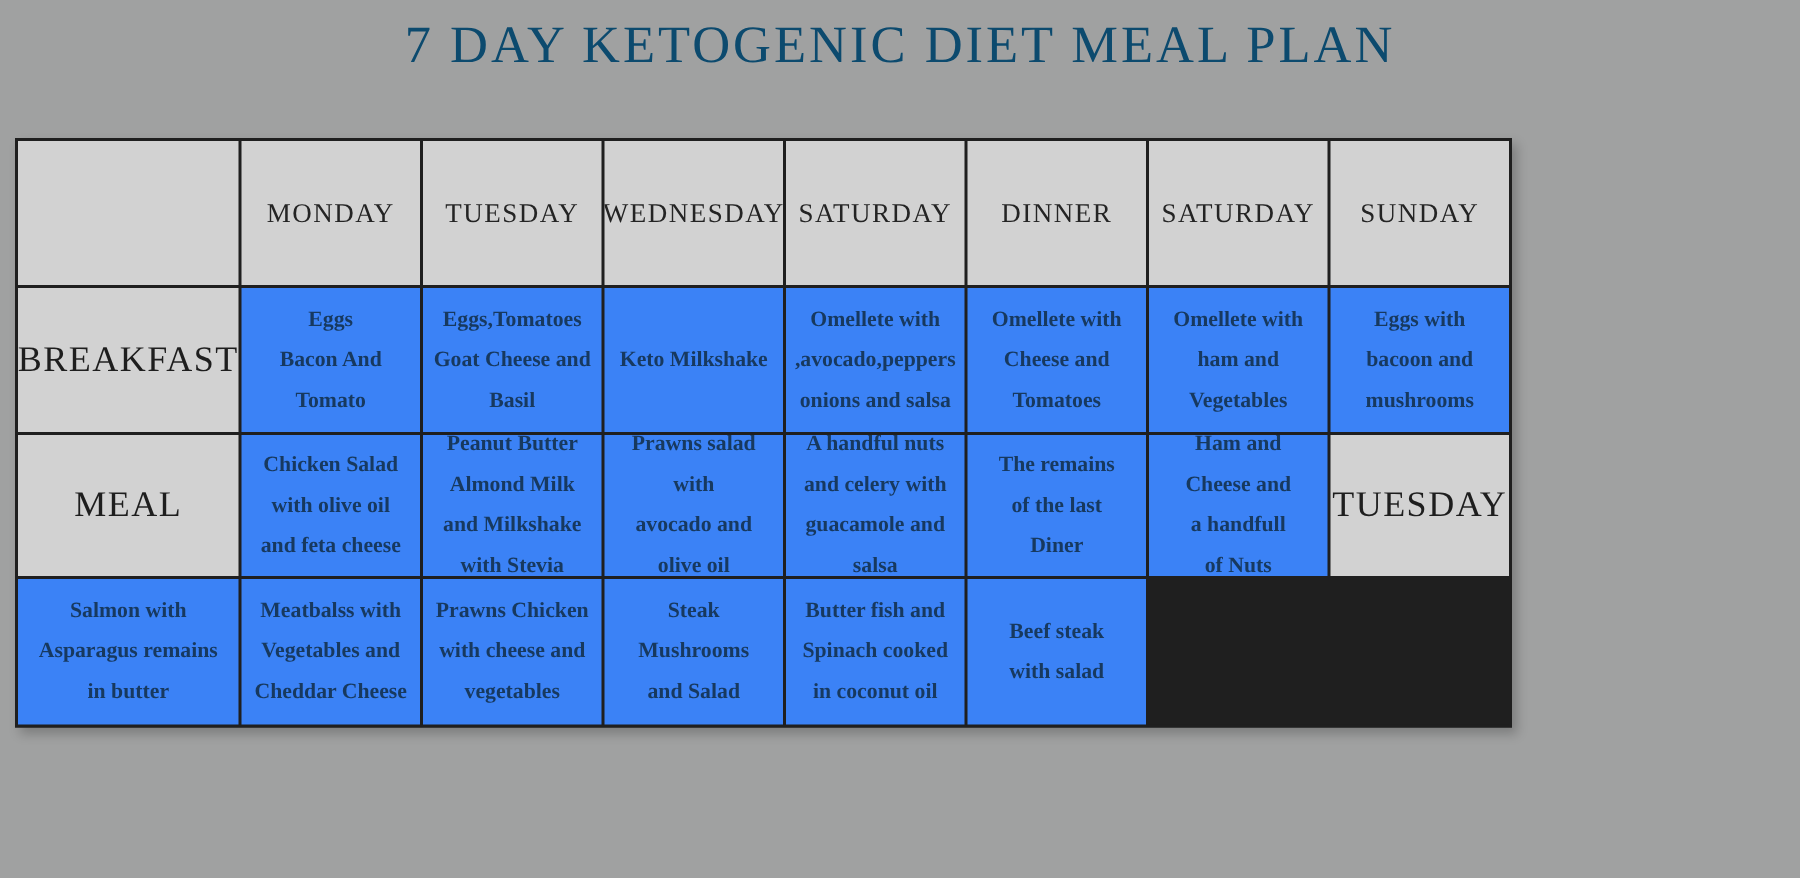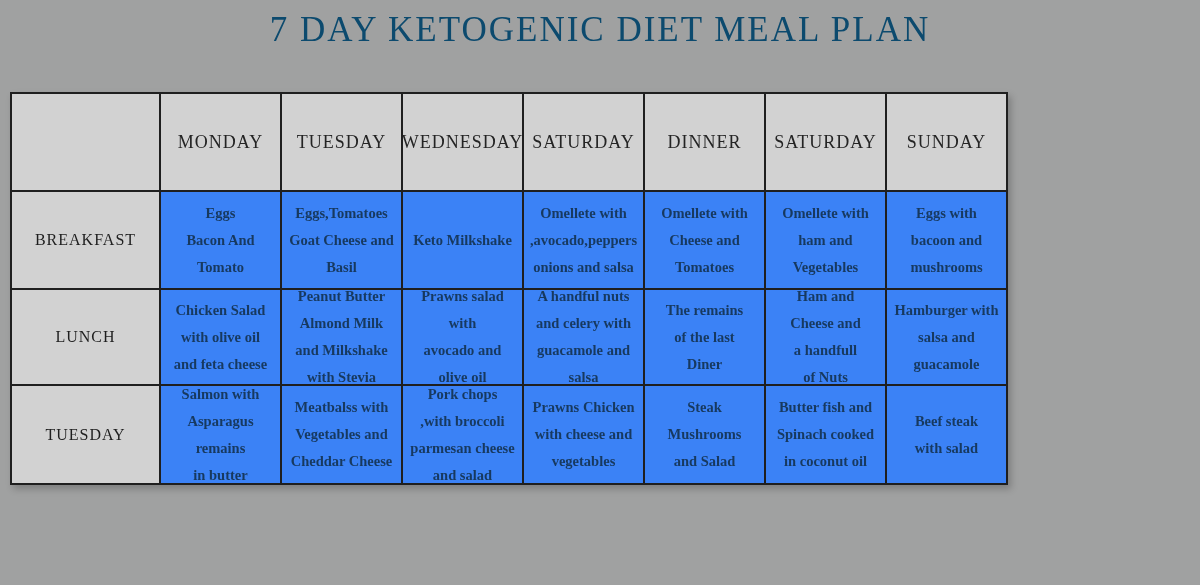--- a/index.html
+++ b/index.html
@@ -51,21 +51,21 @@
   }
   .head-cell {
     background: #d2d2d2;
     color: #242424;
     font-size: 18px;
     letter-spacing: 1px;
   }
   .label-cell {
     background: #d2d2d2;
     color: #1e1e1e;
-    font-size: 16px;
+    font-size: 24px;
     letter-spacing: 1px;
     text-align: center;
   }
   .meal-cell {
     background: #3b82f6;
     color: #17395f;
     font-size: 14.5px;
     font-weight: 600;
     line-height: 27px;
     white-space: pre-line;
@@ -102,21 +102,21 @@
   <div class="cell meal-cell">Omellete with
 Cheese and
 Tomatoes</div>
   <div class="cell meal-cell">Omellete with
 ham and
 Vegetables</div>
   <div class="cell meal-cell">Eggs with
 bacoon and
 mushrooms</div>
 
-  <div class="cell label-cell">LUNCH</div>
+  <div class="cell label-cell">MEAL</div>
   <div class="cell meal-cell">Chicken Salad
 with olive oil
 and feta cheese</div>
   <div class="cell meal-cell">Peanut Butter
 Almond Milk
 and Milkshake
 with Stevia</div>
   <div class="cell meal-cell">Prawns salad with
 avocado and
 olive oil</div>
@@ -124,35 +124,28 @@
 and celery with
 guacamole and
 salsa</div>
   <div class="cell meal-cell">The remains
 of the last
 Diner</div>
   <div class="cell meal-cell">Ham and
 Cheese and
 a handfull
 of Nuts</div>
-  <div class="cell meal-cell">Hamburger with
-salsa and
-guacamole</div>
 
   <div class="cell label-cell">TUESDAY</div>
   <div class="cell meal-cell">Salmon with
 Asparagus remains
 in butter</div>
   <div class="cell meal-cell">Meatbalss with
 Vegetables and
 Cheddar Cheese</div>
-  <div class="cell meal-cell">Pork chops
-,with broccoli
-parmesan cheese
-and salad</div>
   <div class="cell meal-cell">Prawns Chicken
 with cheese and
 vegetables</div>
   <div class="cell meal-cell">Steak
 Mushrooms
 and Salad</div>
   <div class="cell meal-cell">Butter fish and
 Spinach cooked
 in coconut oil</div>
   <div class="cell meal-cell">Beef steak

